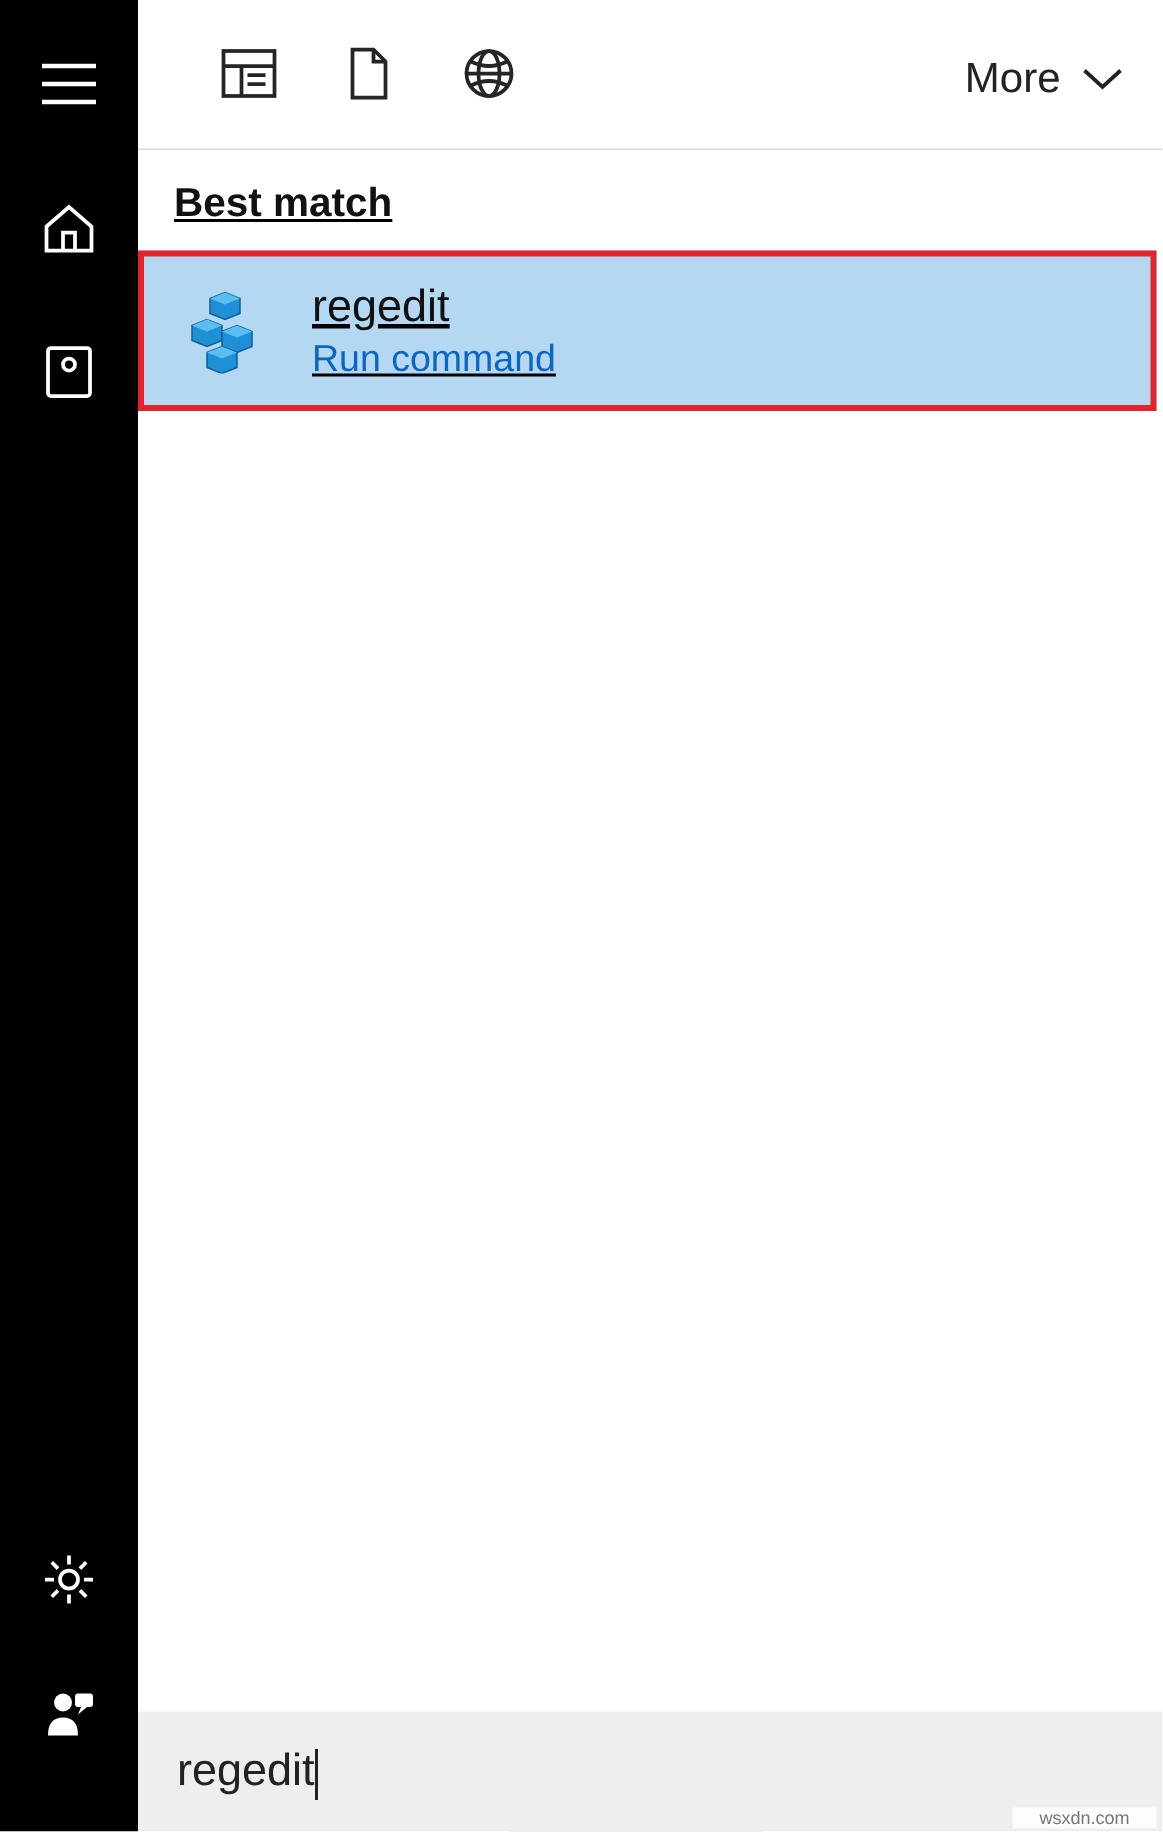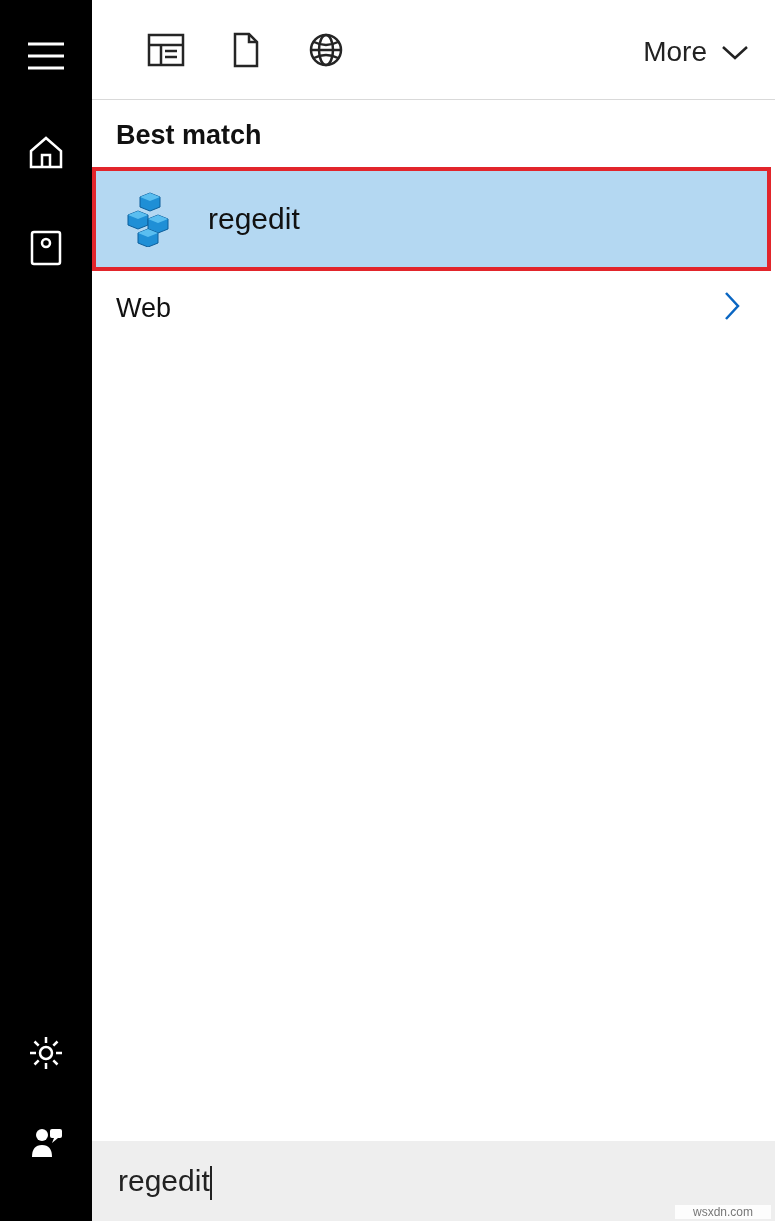--- a/index.html
+++ b/index.html
@@ -20,21 +20,21 @@
 
   
   .filters { height: 100px; display: flex; align-items: center; border-bottom: 1px solid #d9d9d9; padding: 4px 26px 0 34px; }
   .filter-icon { width: 80px; height: 100px; display: flex; align-items: center; justify-content: center; cursor: pointer; }
   .filter-icon svg { stroke: #252525; fill: none; }
   .filters .grow { flex: 1; }
   .more { display: flex; align-items: center; gap: 14px; cursor: pointer; font-size: 28px; color: #222; }
   .more svg { stroke: #222; fill: none; }
 
   
-  .results { flex: 1; overflow: hidden; }
+  .results { flex: 1; overflow: hidden; text-decoration: underline; }
   .section-label { font-size: 27px; font-weight: 600; color: #111; padding: 20px 0 16px 24px; }
 
   .best-match {
     display: flex; align-items: center; gap: 28px;
     background: #b4d8f2;
     border: 4px solid #e2252b;
     padding: 16px 20px 16px 20px;
     margin: 0 4px 0 0;
     cursor: pointer;
   }
@@ -169,31 +169,24 @@
             <g fill="#5abef0" stroke="none">
               <path d="M30 2 L40 6 L30 10 L20 6 Z"></path>
               <path d="M18 20 L28 24 L18 28 L8 24 Z"></path>
               <path d="M38 24 L48 28 L38 32 L28 28 Z"></path>
               <path d="M28 38 L38 42 L28 46 L18 42 Z"></path>
             </g>
           </svg>
         </div>
         <div class="bm-text">
           <div class="bm-title">regedit</div>
+          <div class="bm-sub">Run command</div>
         </div>
       </div>
 
-      <div class="web-row">
-        <div class="web-label">Web</div>
-        <span>
-          <svg width="18" height="30" viewBox="0 0 18 30" stroke-width="2.5">
-            <path d="M3 2 L15 15 L3 28"></path>
-          </svg>
-        </span>
-      </div>
     </div>
 
     <div class="searchbox">
       <span class="caret-wrap">
         <span class="query">regedit</span>
       </span>
     </div>
   </div>
 
   <div class="watermark">wsxdn.com</div>

